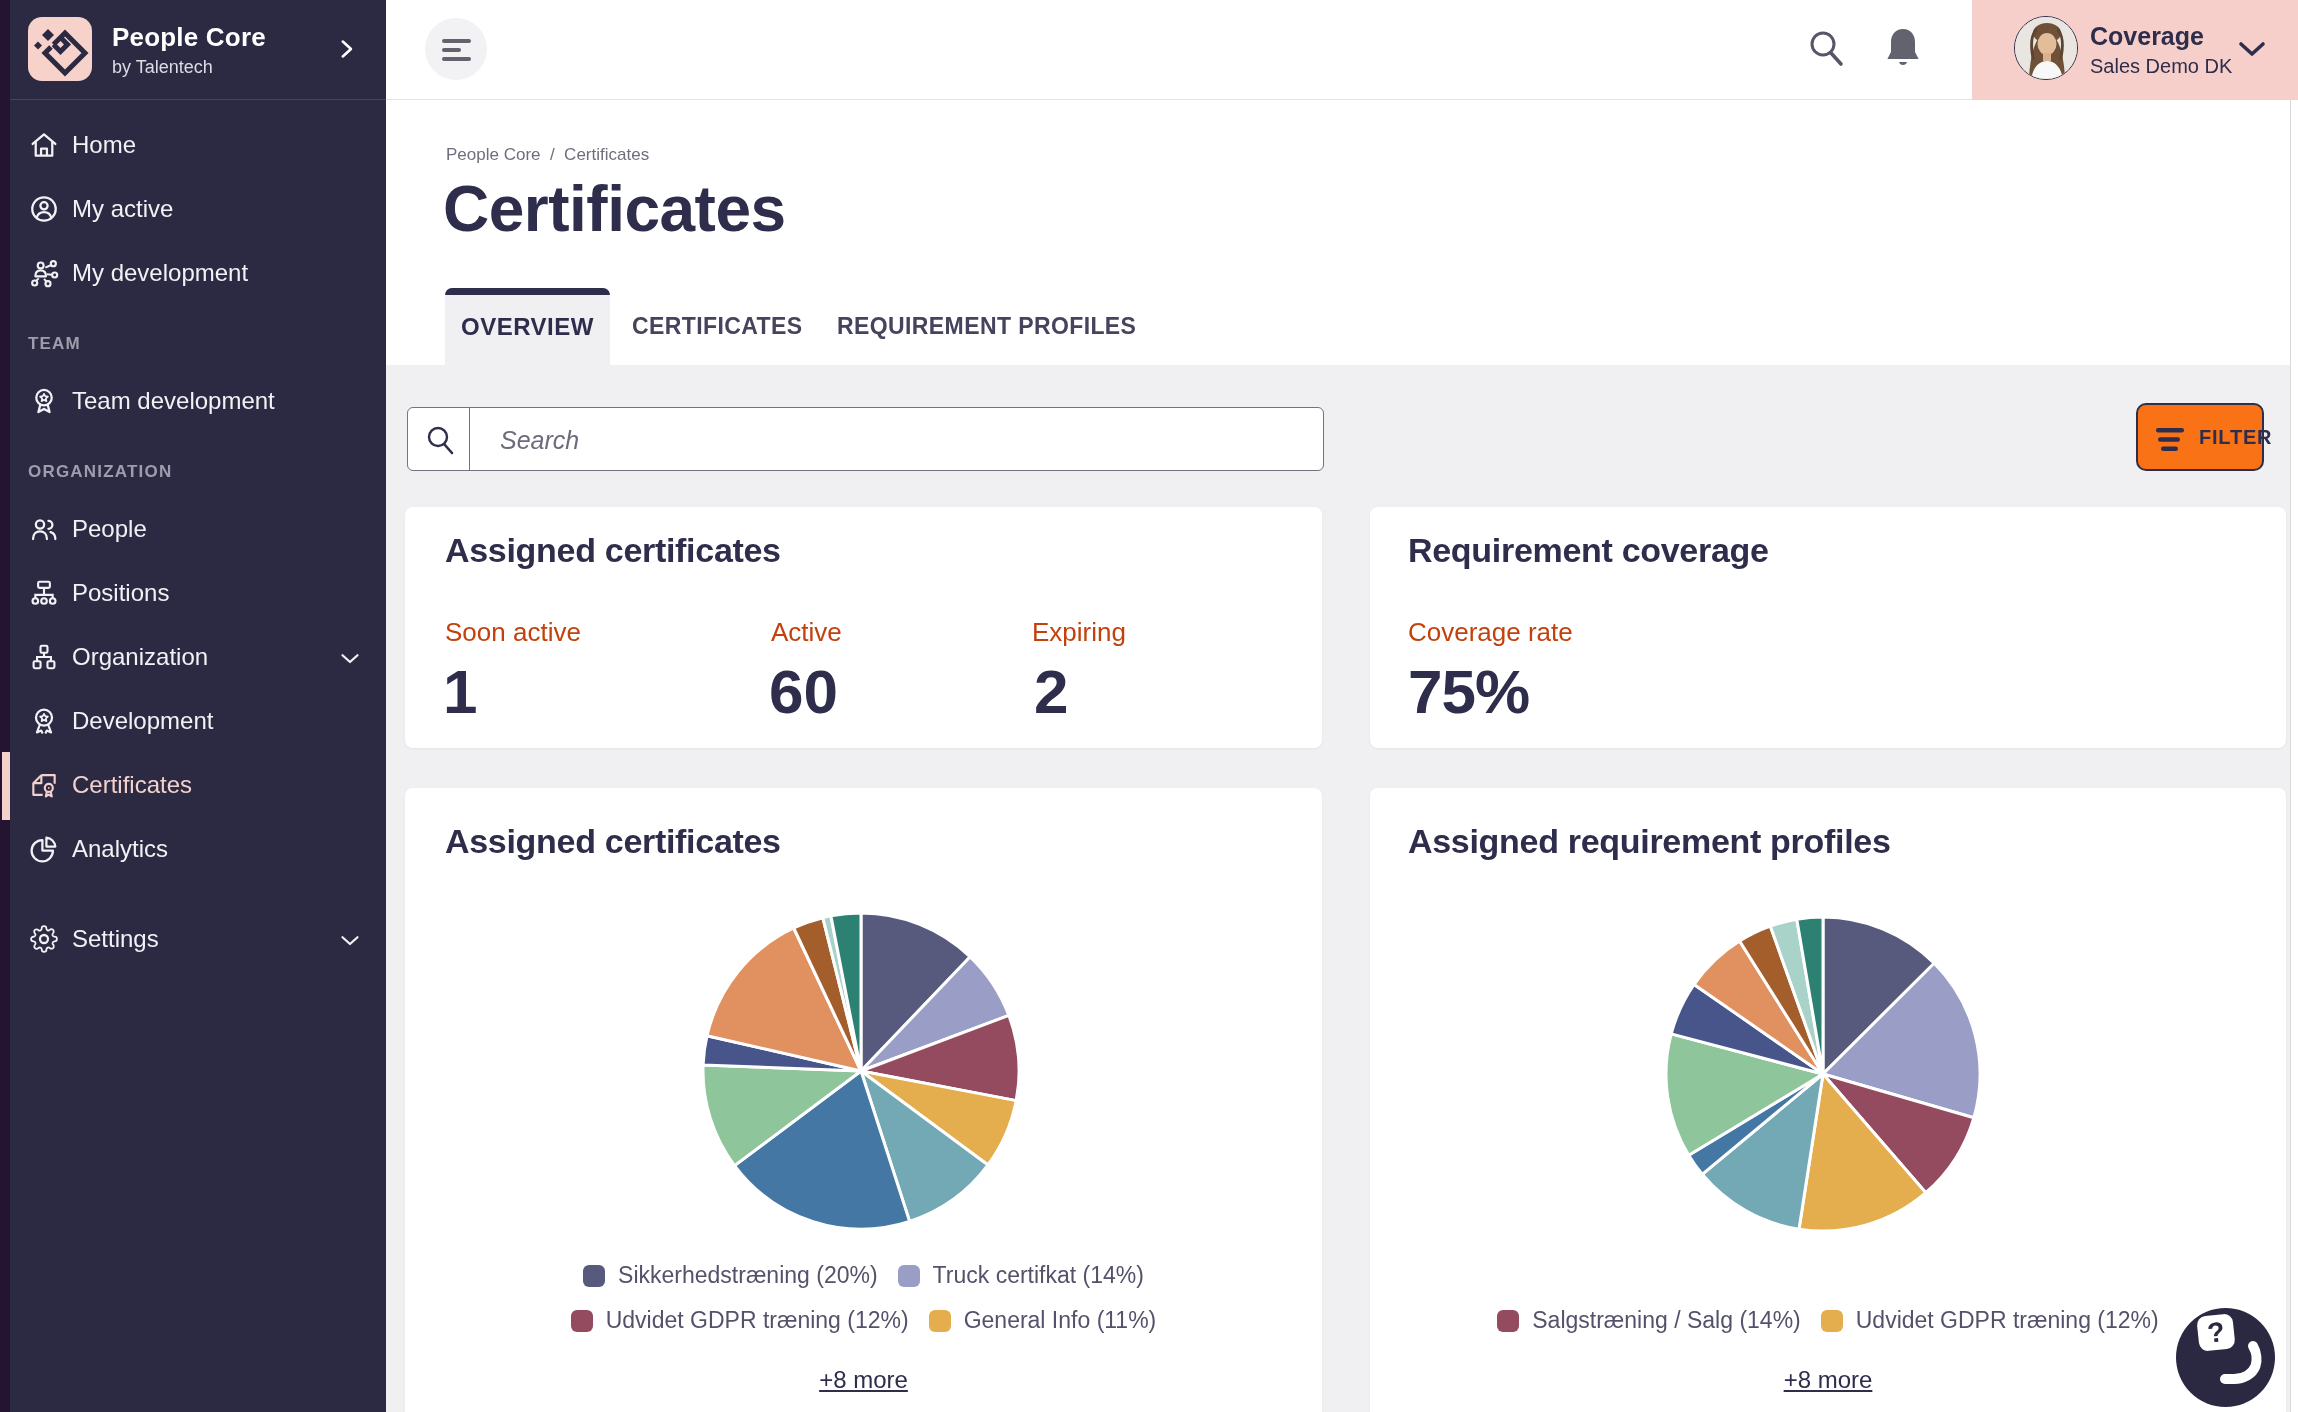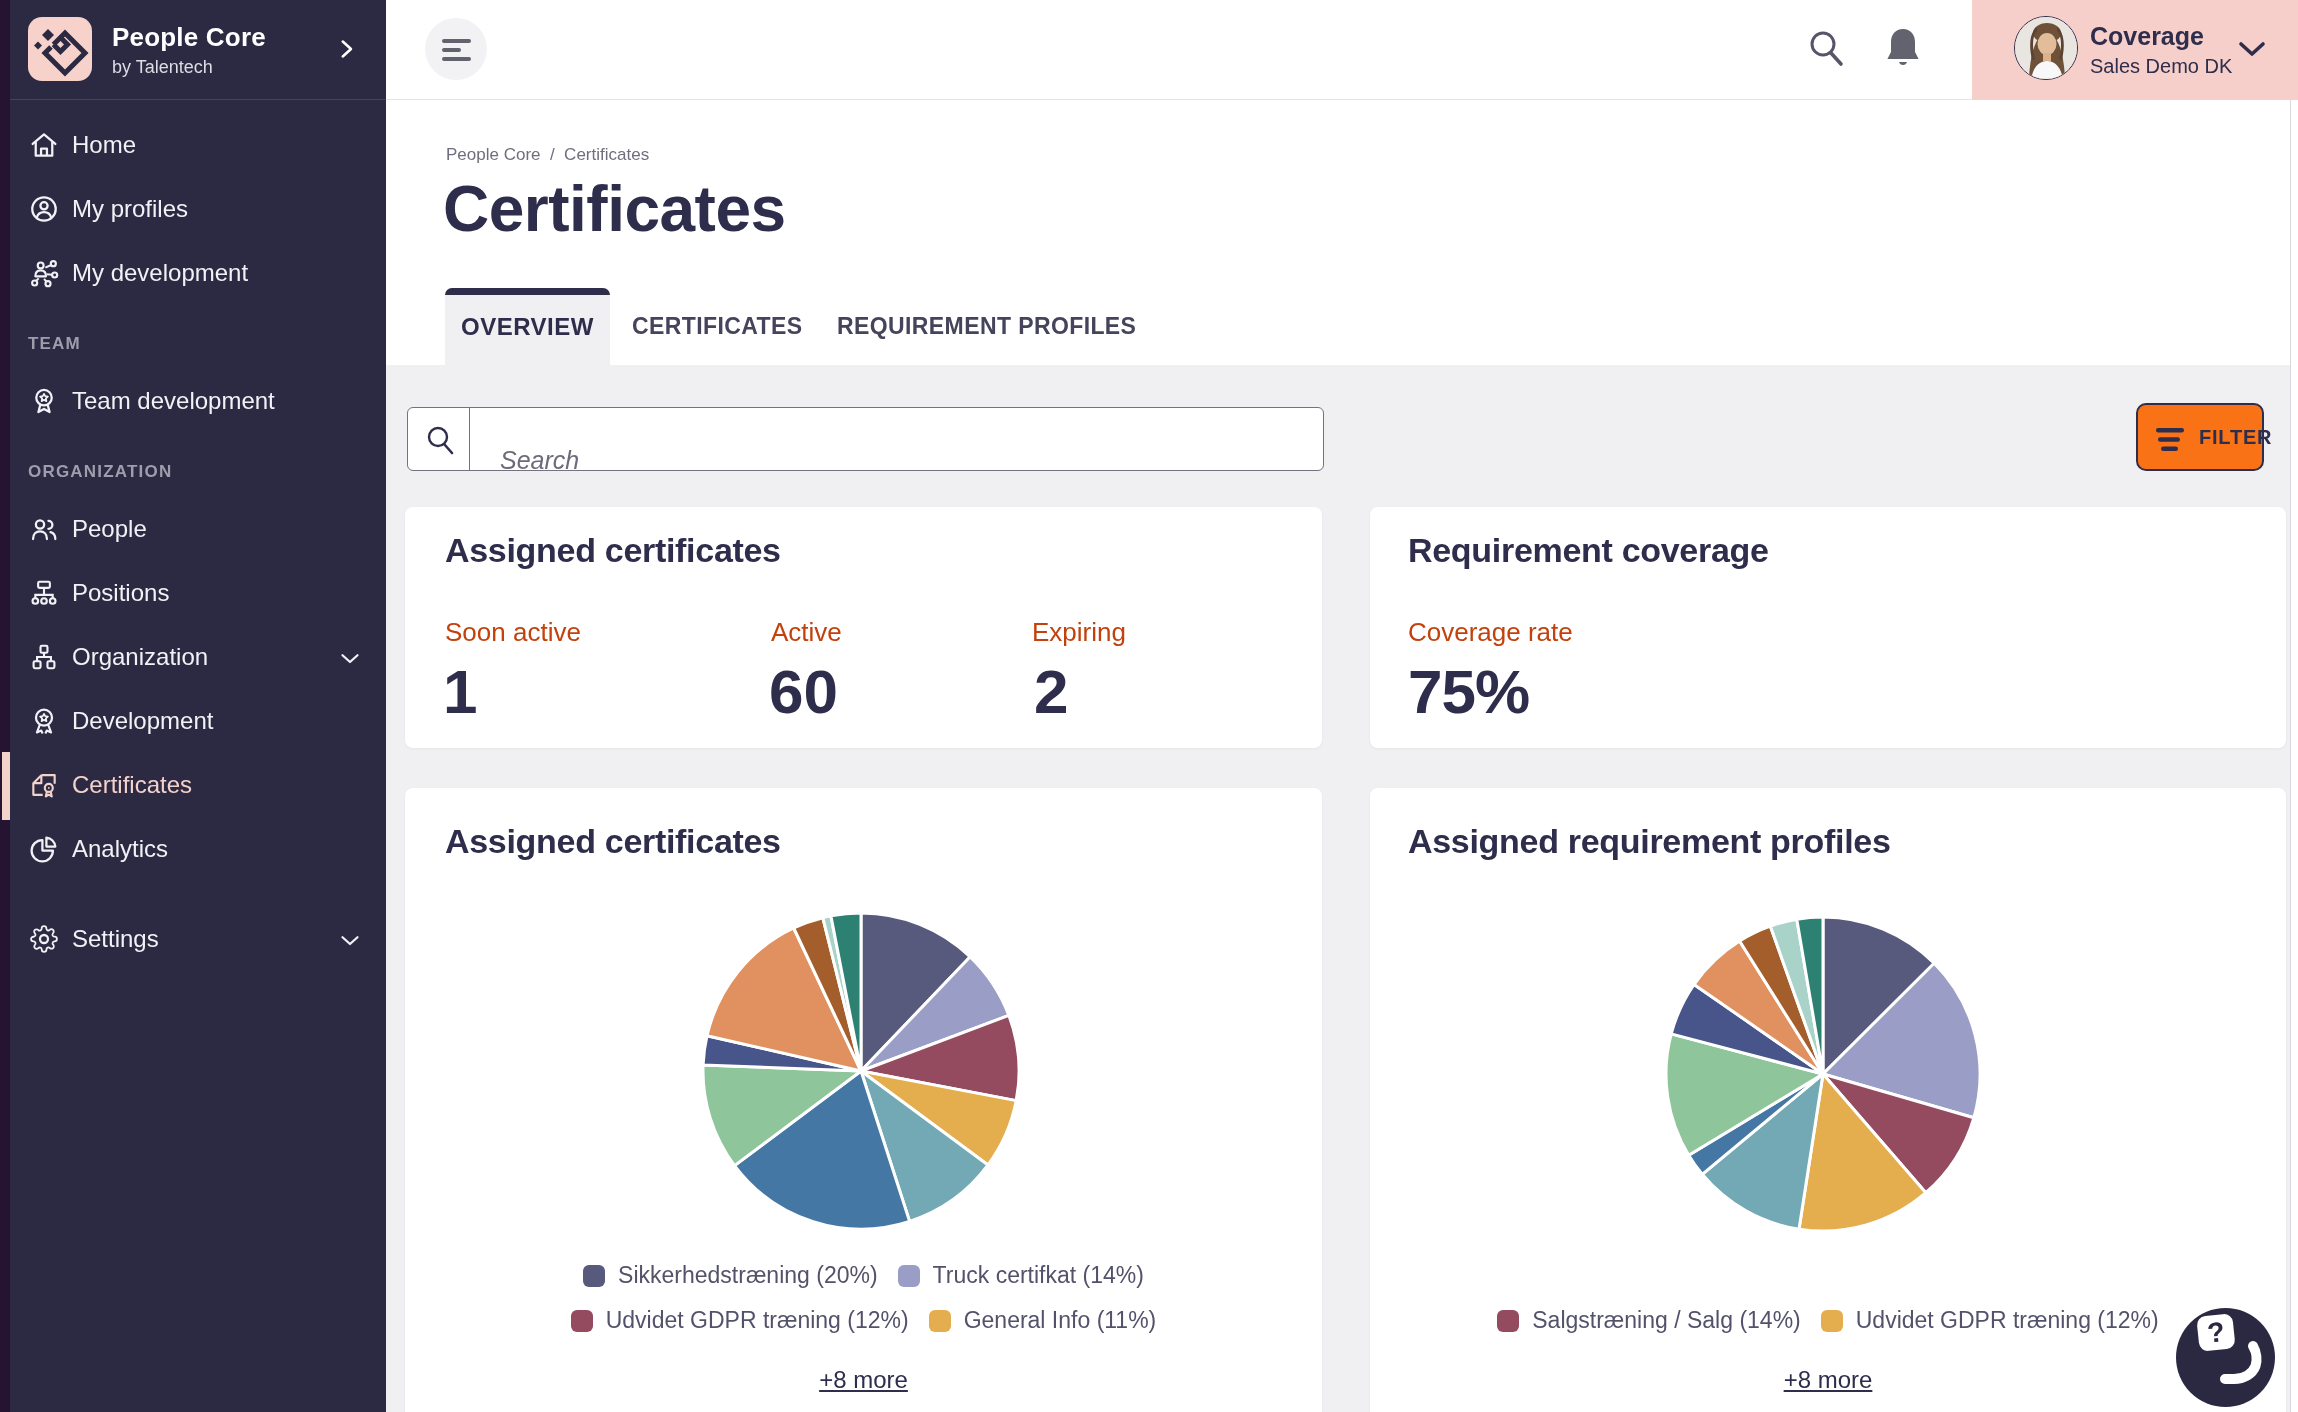--- a/index.html
+++ b/index.html
@@ -29,21 +29,21 @@
 #crumb { left:446px; top:145px; font-size:17px; color:#6f6e7e; }
 #title { left:443px; top:172px; font-size:64px; font-weight:800; color:#2e2d4c; letter-spacing:-.5px; }
 #tab1 { left:445px; top:288px; width:165px; height:77px; background:#f0f0f2; border-radius:8px 8px 0 0; }
 #tab1 .tb { position:absolute; left:0; top:0; width:165px; height:7px; background:#2e2d4c; border-radius:8px 8px 0 0; }
 #tab1 .tx { position:absolute; left:0; top:25px; width:165px; text-align:center; font-size:24px; font-weight:bold; color:#2e2d4c; letter-spacing:.5px; }
 .tabtxt { top:313px; font-size:23px; font-weight:600; color:#45445c; letter-spacing:.4px; }
 #scrollstrip { left:2290px; top:100px; width:8px; height:1312px; background:#ffffff; border-left:1px solid #d9d9dd; }
 
 #searchbox { left:407px; top:407px; width:917px; height:64px; background:#ffffff; border:1px solid #73727e; border-radius:6px; }
 #searchbox .cell { position:absolute; left:0; top:0; width:62px; height:62px; border-right:1px solid #73727e; }
-#searchbox .ph { position:absolute; left:92px; top:18px; font-size:25px; font-style:italic; color:#6c6b7b;margin-top:20px; }
+#searchbox .ph { position:absolute; left:92px; top:18px; font-size:25px; font-style:italic; color:#6c6b7b; }
 #filterbtn { left:2136px; top:403px; width:128px; height:68px; background:#f97316; border:2px solid #2e2d4c; border-radius:10px; }
 #filterbtn .tx { position:absolute; left:61px; top:21px; font-size:20px; font-weight:bold; color:#2e2d4c; letter-spacing:.8px; }
 
 .card { background:#ffffff; border-radius:8px; box-shadow:0 1px 3px rgba(40,40,60,0.05); }
 #card1 { left:405px; top:507px; width:917px; height:241px; }
 #card2 { left:1370px; top:507px; width:916px; height:241px; }
 #card3 { left:405px; top:788px; width:917px; height:632px; }
 #card4 { left:1370px; top:788px; width:916px; height:632px; }
 .cardtitle { font-size:34px; font-weight:bold; color:#2e2d4c; letter-spacing:-.3px; }
 .statlabel { font-size:26px; color:#c2410c; margin-top:3px; }
@@ -82,21 +82,21 @@
       <path d="M9.8 20 V14.8 H14.2 V20" fill="none" stroke="#f2f1f5" stroke-width="1.7" stroke-linejoin="round"></path>
     </svg>
     <span>Home</span>
   </div>
 <div class="abs navitem " style="top:177px">
     <svg class="ic" viewBox="0 0 24 24">
       <circle cx="12" cy="12" r="8.8" fill="none" stroke="#f2f1f5" stroke-width="1.7"></circle>
       <circle cx="12" cy="9.6" r="2.7" fill="none" stroke="#f2f1f5" stroke-width="1.7"></circle>
       <path d="M6.6 18.4 C7.3 15.8 9.4 14.3 12 14.3 C14.6 14.3 16.7 15.8 17.4 18.4" fill="none" stroke="#f2f1f5" stroke-width="1.7" stroke-linecap="round"></path>
     </svg>
-    <span>My profiles</span>
+    <span>My active</span>
   </div>
 <div class="abs navitem " style="top:241px">
     <svg class="ic" viewBox="0 0 24 24">
       <circle cx="9.5" cy="6.3" r="2.2" fill="none" stroke="#f2f1f5" stroke-width="1.6"></circle>
       <path d="M5.5 14.5 C5.5 11.6 7.2 10 9.5 10 C11.8 10 13.5 11.6 13.5 14.5 Z" fill="none" stroke="#f2f1f5" stroke-width="1.6" stroke-linejoin="round"></path>
       <circle cx="19" cy="5" r="1.9" fill="none" stroke="#f2f1f5" stroke-width="1.6"></circle>
       <circle cx="20" cy="13.5" r="1.9" fill="none" stroke="#f2f1f5" stroke-width="1.6"></circle>
       <circle cx="5" cy="19.5" r="1.9" fill="none" stroke="#f2f1f5" stroke-width="1.6"></circle>
       <circle cx="15" cy="20" r="1.9" fill="none" stroke="#f2f1f5" stroke-width="1.6"></circle>
       <path d="M13 8 L17.4 6 M14 13 L18.1 13.4 M8 16 L6 18 M12 16.5 L14 18.5" fill="none" stroke="#f2f1f5" stroke-width="1.5"></path>

